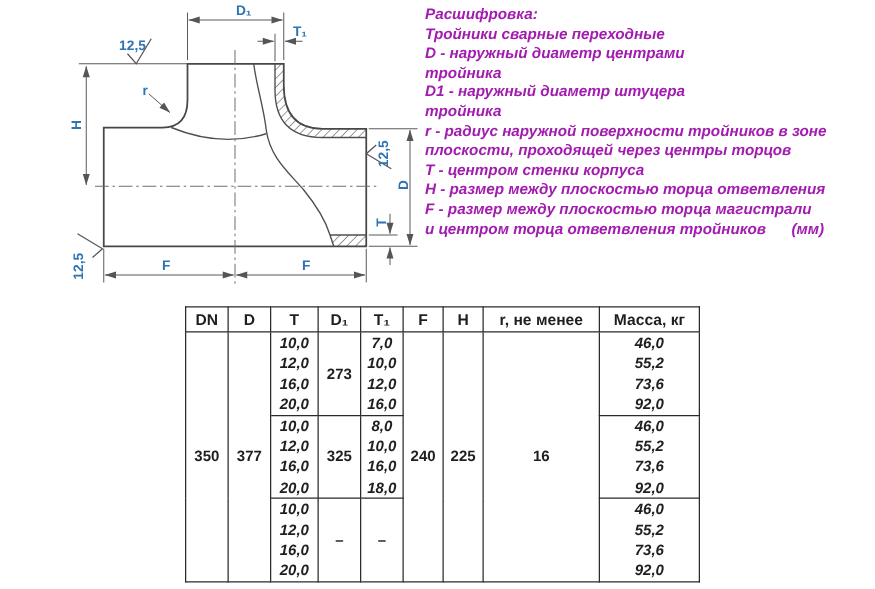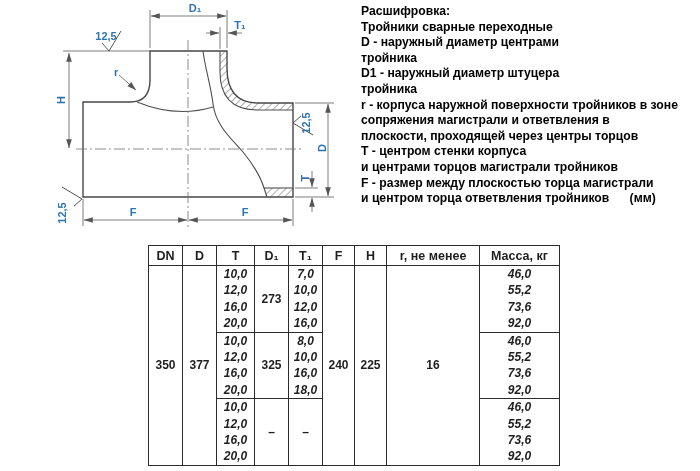--- a/index.html
+++ b/index.html
@@ -5,22 +5,22 @@
   html,body{margin:0;padding:0;background:#fff;}
   .stage{
     position:relative;width:700px;height:471px;background:#ffffff;overflow:hidden;
     font-family:"Liberation Sans",sans-serif;
   }
   
   .drawing{position:absolute;left:0;top:0;}
   .lbl{fill:#2e74b5;font:600 11px "Liberation Sans",sans-serif;}
   
   .legend{
-    position:absolute;left:361px;top:4px;width:334px;
-    font-size:12.2px;font-weight:600;color:#000000;line-height:15.6px;
+    position:absolute;left:340px;top:4px;width:334px;
+    font-size:12.2px;font-weight:600;color:#a21caf;line-height:15.6px;font-style:italic;
   }
   .legend .lg-line{white-space:pre;}
   
   .dim-table{
     position:absolute;left:148px;top:245px;border-collapse:collapse;
     font-size:12px;font-weight:700;color:#1f1f1f;table-layout:fixed;padding-left:35px;
   }
   .dim-table th,.dim-table td{
     border:1px solid #2b2b2b;padding:0;text-align:center;
   }
@@ -111,25 +111,24 @@
     <text class="lbl" x="63" y="216" text-anchor="middle" transform="rotate(-90 63 213)">12,5</text>
   </svg>
 
   <div class="legend">
     <div class="lg-line">Расшифровка:</div>
     <div class="lg-line">Тройники сварные переходные</div>
     <div class="lg-line">D - наружный диаметр центрами</div>
     <div class="lg-line">тройника</div>
     <div class="lg-line">D1 - наружный диаметр штуцера</div>
     <div class="lg-line">тройника</div>
-    <div class="lg-line">r - корпуса наружной поверхности тройников в зоне</div>
-    <div class="lg-line">сопряжения магистрали и ответвления в</div>
+    <div class="lg-line">r - радиус наружной поверхности тройников в зоне</div>
     <div class="lg-line">плоскости, проходящей через центры торцов</div>
     <div class="lg-line">T - центром стенки корпуса</div>
-    <div class="lg-line">и центрами торцов магистрали тройников</div>
+    <div class="lg-line">H - размер между плоскостью торца ответвления</div>
     <div class="lg-line">F - размер между плоскостью торца магистрали</div>
     <div class="lg-line">и центром торца ответвления тройников      (мм)</div>
   </div>
 
   <table class="dim-table">
     <colgroup>
       <col class="c-dn">
         <col class="c-d">
         <col class="c-t">
         <col class="c-d1">

